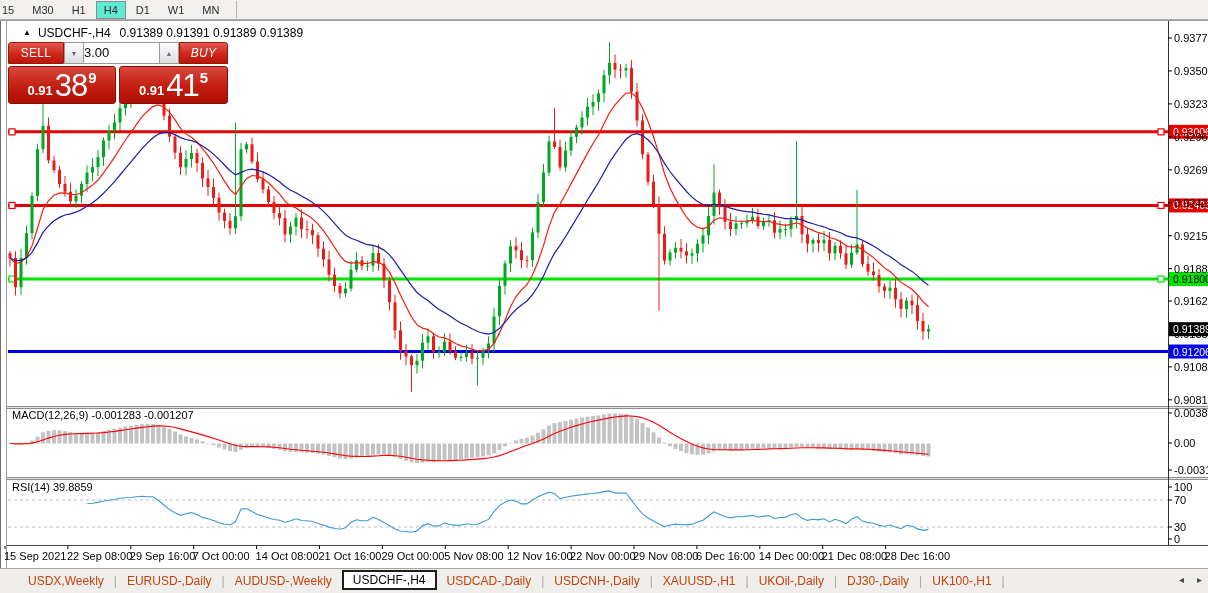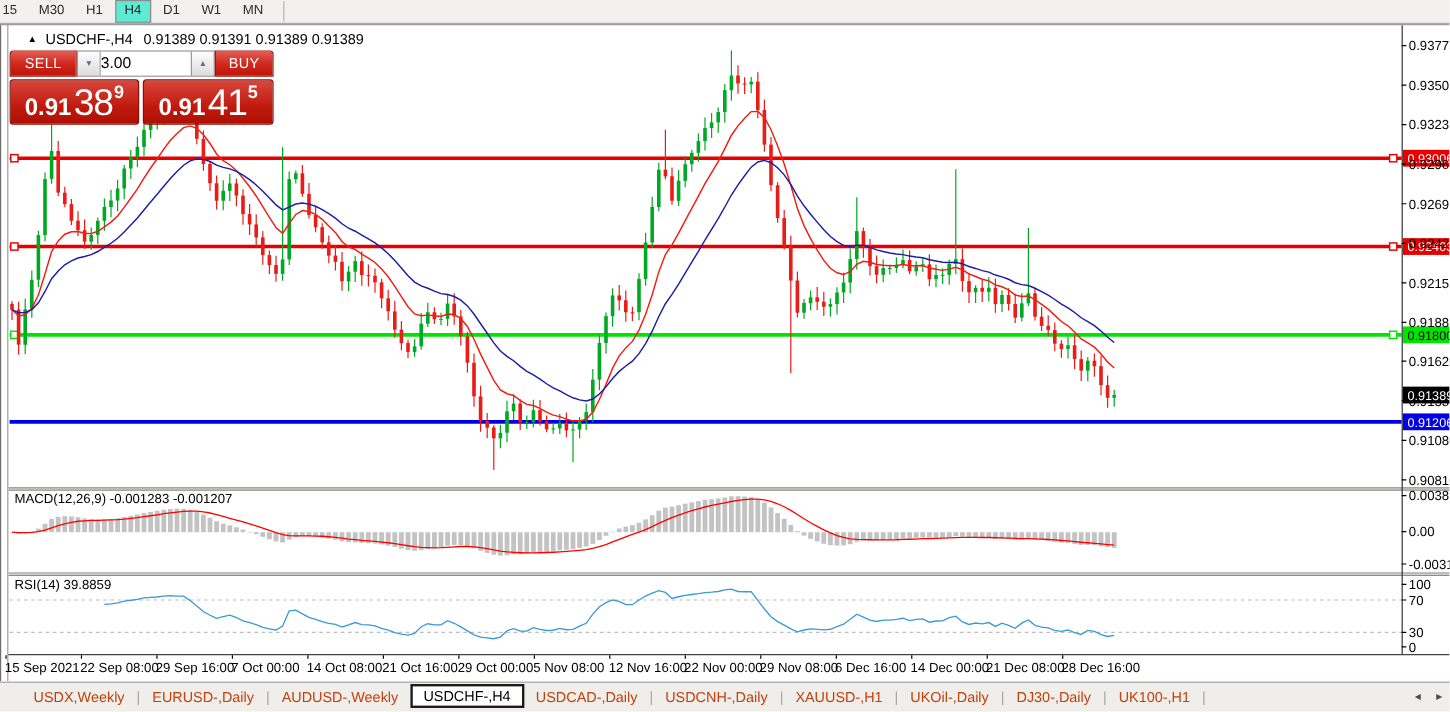--- a/index.html
+++ b/index.html
@@ -19,49 +19,49 @@
                display:flex;align-items:center;white-space:pre;}
   .chart-title .tri{font-size:8px;margin-right:7px;position:relative;top:-1px;}
   .chart-title .ohlc{margin-left:9px;}
   
   .trade-panel{position:absolute;left:8px;top:22px;width:220px;height:62px;z-index:6;font-family:"Liberation Sans",sans-serif;}
   .tp-row1{display:flex;height:22px;}
   .btn-red{background:linear-gradient(180deg,#e25a50 0%,#cf2619 55%,#bc150a 100%);
            border:1px solid #9c150b;color:#fff;font-size:12px;display:flex;align-items:center;
            justify-content:center;letter-spacing:.3px;}
   .sell-btn{width:54px;border-radius:3px 0 0 0;}
-  .buy-btn{flex:1;border-radius:0 3px 0 0;}
+  .buy-btn{flex:1;border-radius:0 3px 0 0;font-style:italic;}
   .spin-btn{width:18px;background:linear-gradient(180deg,#fdfdfd,#dcdcdc);border:1px solid #9a9a9a;
             display:flex;align-items:center;justify-content:center;font-size:7px;color:#5d6d92;}
   .vol-input{width:70px;background:#fff;border-top:1px solid #9a9a9a;border-bottom:1px solid #9a9a9a;
              font-size:13px;color:#000;text-align:left;padding-right:5px;line-height:20px;}
   .tp-row2{display:flex;height:38px;margin-top:2px;}
   .price-tile{background:linear-gradient(180deg,#d8473d 0%,#c11a0e 60%,#ad1004 100%);
               border:1px solid #8f0d05;border-radius:3px;color:#fff;display:flex;
               align-items:center;justify-content:center;}
   .price-tile.left{width:106px;margin-right:3px;}
   .price-tile.right{flex:1;}
-  .p-base{font-size:20px;font-weight:bold;position:relative;top:5px;margin-right:2px;}
+  .p-base{font-size:13px;font-weight:bold;position:relative;top:5px;margin-right:2px;}
   .p-big{font-size:31px;line-height:33px;font-weight:400;letter-spacing:-1px;}
   .p-sup{font-size:15px;font-weight:bold;position:relative;top:-8px;margin-left:1px;}
   
   .tabbar{position:absolute;left:0;top:568px;width:1208px;height:25px;background:#f0eeea;
           border-top:1px solid #a8a59f;display:flex;align-items:center;padding-left:18px;box-sizing:border-box;}
   .tab{font-size:12px;color:#c2410c;padding:2px 10px;white-space:nowrap;}
   .tab.active{background:#fff;border:2px solid #1d1d1d;color:#000;padding:1px 9px;
               position:relative;top:-1px;}
   .tab-pipe{color:#a9a6a1;font-size:12px;}
   .tab-arrows{position:absolute;right:6px;top:5px;display:flex;gap:13px;color:#4a4a4a;font-size:10px;}
   svg text{font-family:"Liberation Sans",sans-serif;}
 </style>
 </head>
 <body>
 
 <div class="toolbar">
-  <div id="tf-buttons" style="display:flex;height:100%;">
+  <div id="tf-buttons" style="display:flex;align-items:center;height:100%;">
       <div class="tf-btn first">15</div>
       <div class="tf-btn">M30</div>
       <div class="tf-btn">H1</div>
       <div class="tf-btn active">H4</div>
       <div class="tf-btn">D1</div>
       <div class="tf-btn">W1</div>
       <div class="tf-btn">MN</div>
     </div>
   <div class="tb-sep"></div>
 </div>

